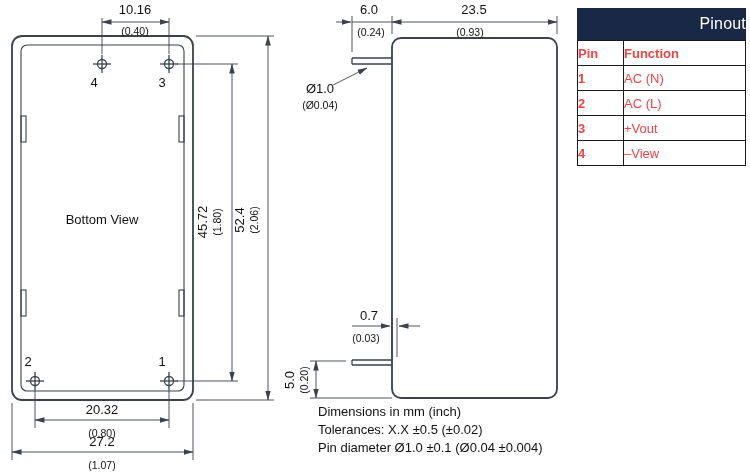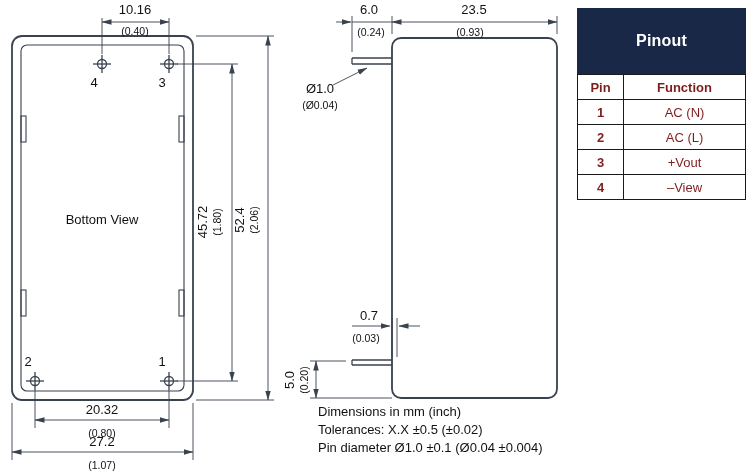--- a/index.html
+++ b/index.html
@@ -22,25 +22,25 @@
   marker path{fill:var(--line);}
 
   text{fill:var(--txt);font-family:"Liberation Sans", sans-serif;}
   .t-mm{font-size:13px;}
   .t-in{font-size:10.5px;}
   .t-label{font-size:13px;}
   .t-note{font-size:13px;}
 
   
   .pinout{position:absolute;left:577px;top:8px;width:169px;}
-  .pinout-title{background:var(--navy);color:#fff;font-weight:bold;font-size:16px;
-    text-align:center;padding:24px 0;letter-spacing:0.2px;}
+  .pinout-title{background:var(--navy);color:#fff;font-weight:normal;font-size:16px;
+    text-align:right;padding:7px 0;letter-spacing:0.2px;}
   .pinout table{border-collapse:collapse;width:100%;background:#fff;}
-  .pinout th,.pinout td{border:1px solid var(--tbl-border);text-align:center;
-    font-size:13px;padding:4.5px 0;color:#7f1d1d;}
+  .pinout th,.pinout td{border:1px solid var(--tbl-border);text-align:left;
+    font-size:13px;padding:4.5px 0;color:#ef4444;}
   .pinout th{font-weight:bold;}
   .pinout td.pin-num{font-weight:bold;}
   .pinout .col-pin{width:46px;}
 </style>
 </head>
 <body>
 
 <div class="canvas">
 
   <svg width="750" height="476" viewBox="0 0 750 476">

